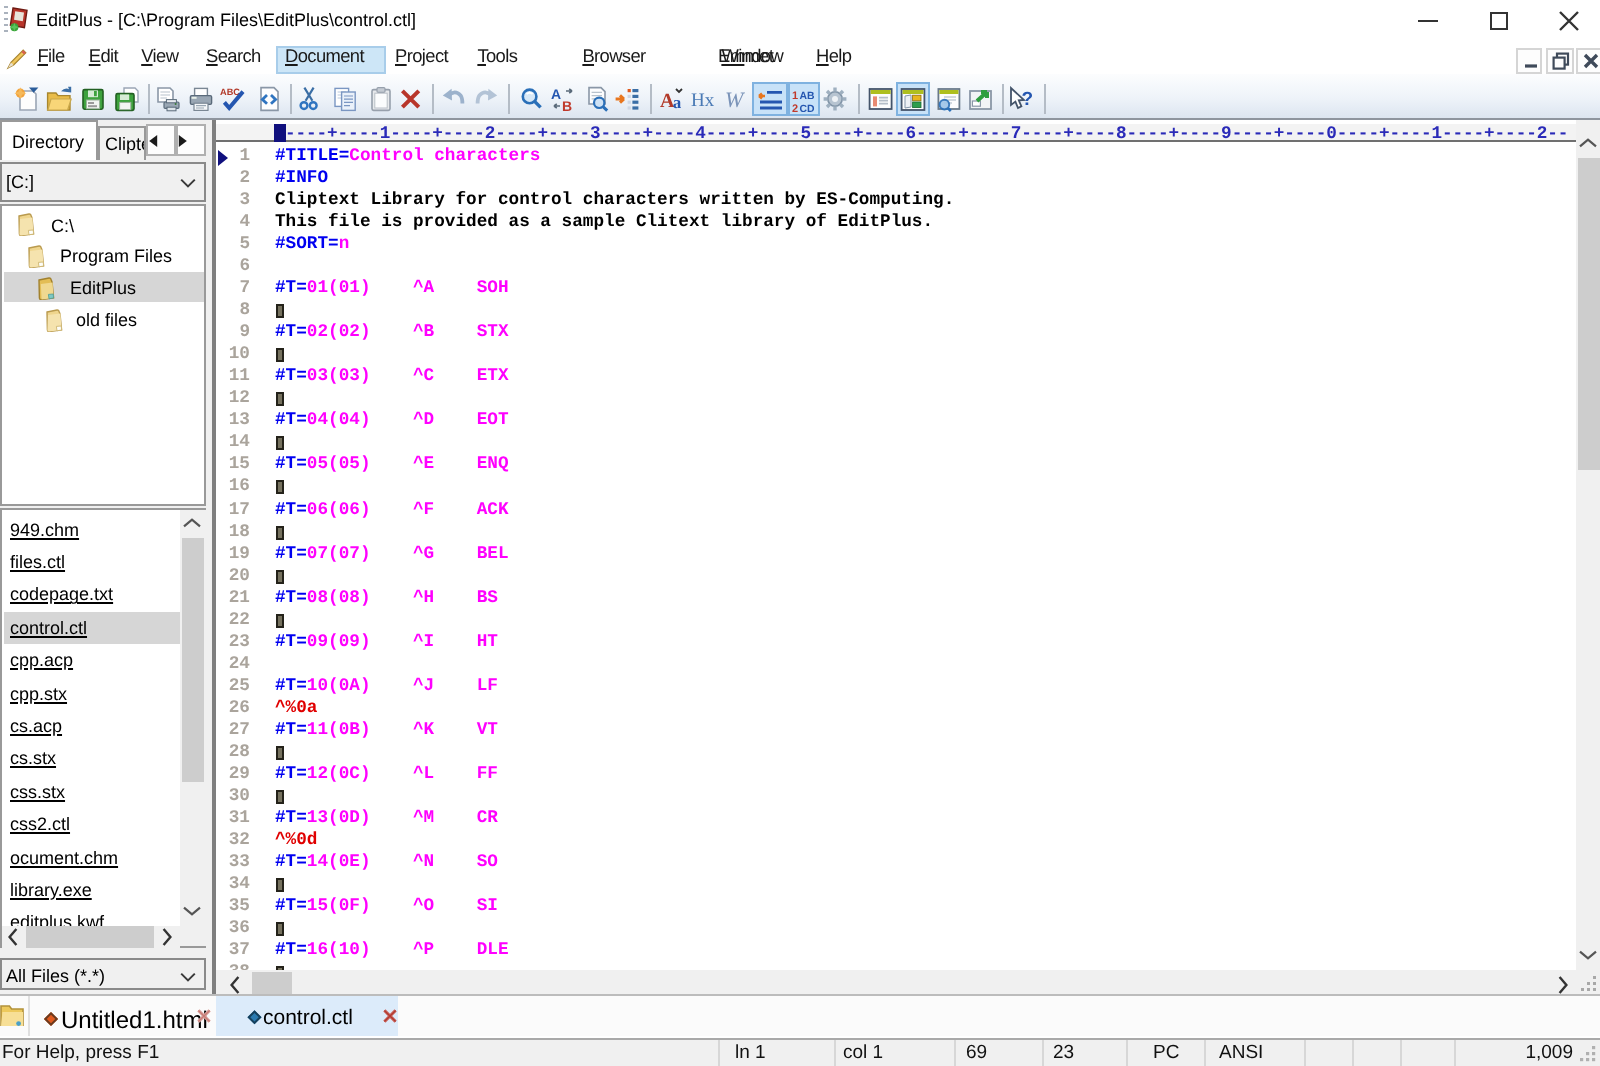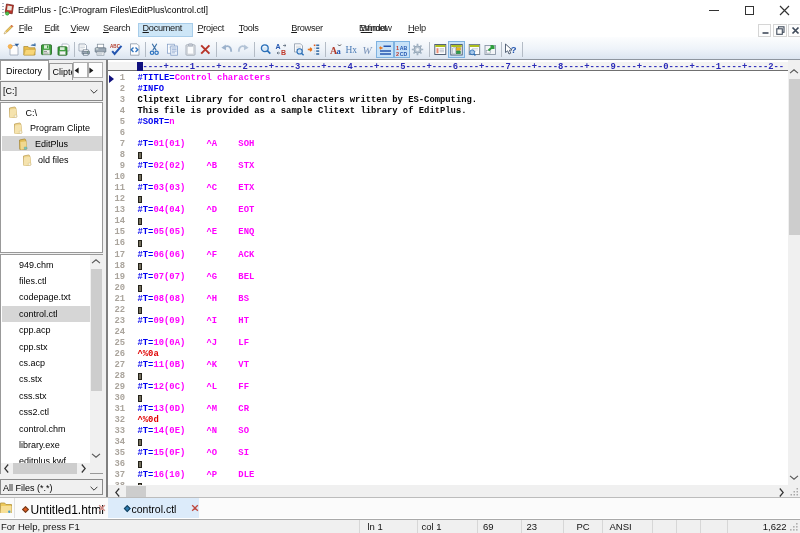--- a/index.html
+++ b/index.html
@@ -25,21 +25,21 @@
 .ptab { position:absolute; font-size:9px; }
 #ptab1 { left:0; top:0; width:48.5px; height:20px; background:#fff; border:1px solid #999; border-bottom:none; z-index:2; }
 #ptab1 span { position:absolute; left:5px; top:5px;text-align:center; }
 #ptab2 { left:48.5px; top:2.5px; width:24.5px; height:17.5px; background:#f2f2f1; border:1px solid #999; border-bottom:none; overflow:hidden;}
 #ptab2 span { position:absolute; left:3px; top:3px; }
 .arrbtn { position:absolute; top:2px; width:15px; height:15.5px; background:#fdfdfd; border:1px solid #b0b0b0; font-size:5.5px; text-align:center; line-height:15.5px; color:#111; }
 .combo { position:absolute; left:0; width:103px; background:#f0f0f0; border:1px solid #8a8a8a; font-size:9px; color:#000; }
 #treebox { left:0; top:41.5px; width:103px; height:151px; background:#fff; border:1px solid #999; }
 #listbox { left:0; top:193.5px; width:103px; height:220px; background:#fff; border:1px solid #999; }
 .trow { position:absolute; font-size:9px; color:#000; white-space:nowrap; }
-.lrow { position:absolute; left:1px; font-size:9px; color:#000; width:88px; height:16.4px; line-height:16.4px; padding-left:17px; white-space:nowrap; overflow:hidden;}
+.lrow { position:absolute; left:1px; font-size:9px; color:#000; width:88px; height:16.4px; line-height:16.4px; padding-left:3px; white-space:nowrap; overflow:hidden;text-decoration:underline;}
 .fold { position:absolute; width:11px; height:9px; }
 
 .sb-track { position:absolute; background:#f0f0f0; }
 .sb-thumb { position:absolute; background:#cdcdcd; }
 .sb-arrow { position:absolute; color:#505050; font-family:"Liberation Sans"; text-align:center; }
 
 #editor-border { left:106px; top:60px; width:1.5px; height:437px; background:#7f7f7f; }
 #ruler { left:107.5px; top:60.5px; width:680.5px; height:10.7px; background:#f3f3f3; border-top:1px solid #fff; border-bottom:1.5px solid #707070; overflow:hidden; }
 #ruler pre { position:absolute; left:35px; top:0.8px; font-family:"Liberation Mono",monospace; font-size:8.85px; color:#2a2ab8; letter-spacing:-0.048px; font-weight:bold; }
 #cursorblock { left:137.2px; top:61.5px; width:5.7px; height:9px; background:#10107e; }
@@ -326,21 +326,21 @@
         <path d="M1.5 2 L6.5 1 Q7.3 0.9 7.5 1.6 L8 3 L8.8 11 L2.5 11.8 Q1.8 11.8 1.7 11 Z" fill="#efd58d" stroke="#b99a4e" stroke-width="0.7"></path>
         <path d="M2 3.5 L8.2 2.8 L8.8 11 L2.5 11.8 Q1.8 11.8 1.7 11 Z" fill="#f5e3ae"></path>
         <path d="M6.2 9.2 L8.6 9 L8.8 11 L6.5 11.4 Z" fill="#fdfdf8" stroke="#c9b067" stroke-width="0.4"></path>
       </svg>
   <div class="trow" style="left:24.5px;top:5px;">C:\</div>
   <svg class="fold" style="left:12px;top:19px;width:10px;height:12px;" viewBox="0 0 10 12">
         <path d="M1.5 2 L6.5 1 Q7.3 0.9 7.5 1.6 L8 3 L8.8 11 L2.5 11.8 Q1.8 11.8 1.7 11 Z" fill="#efd58d" stroke="#b99a4e" stroke-width="0.7"></path>
         <path d="M2 3.5 L8.2 2.8 L8.8 11 L2.5 11.8 Q1.8 11.8 1.7 11 Z" fill="#f5e3ae"></path>
         <path d="M6.2 9.2 L8.6 9 L8.8 11 L6.5 11.4 Z" fill="#fdfdf8" stroke="#c9b067" stroke-width="0.4"></path>
       </svg>
-  <div class="trow" style="left:29px;top:20.5px;">Program Clipte</div>
+  <div class="trow" style="left:29px;top:20.5px;">Program Files</div>
   <div class="abs" style="left:1px;top:33.5px;width:100px;height:15px;background:#d6d6d6;"></div>
   <svg class="fold" style="left:17px;top:35px;width:10px;height:12px;" viewBox="0 0 10 12">
         <path d="M1.5 2 L6.5 1 Q7.3 0.9 7.5 1.6 L8 3 L8.8 11 L2.5 11.8 Q1.8 11.8 1.7 11 Z" fill="#e3bd55" stroke="#a1812e" stroke-width="0.7"></path>
         <path d="M2.4 4 L8.3 3.3 L8.8 11 L2.8 11.7 Z" fill="#f0d890"></path>
         <path d="M6.2 9.2 L8.6 9 L8.8 11 L6.5 11.4 Z" fill="#7ec8c4" stroke="#4a9a96" stroke-width="0.4"></path>
       </svg>
   <div class="trow" style="left:34px;top:36.5px;">EditPlus</div>
   <svg class="fold" style="left:20.5px;top:51px;width:10px;height:12px;" viewBox="0 0 10 12">
         <path d="M1.5 2 L6.5 1 Q7.3 0.9 7.5 1.6 L8 3 L8.8 11 L2.5 11.8 Q1.8 11.8 1.7 11 Z" fill="#efd58d" stroke="#b99a4e" stroke-width="0.7"></path>
         <path d="M2 3.5 L8.2 2.8 L8.8 11 L2.5 11.8 Q1.8 11.8 1.7 11 Z" fill="#f5e3ae"></path>
@@ -352,21 +352,21 @@
   <div class="lrow" style="top:2px;">949.chm</div>
   <div class="lrow" style="top:18.4px;">files.ctl</div>
   <div class="lrow" style="top:34.8px;">codepage.txt</div>
   <div class="lrow" style="top:51.2px;background:#d6d6d6;">control.ctl</div>
   <div class="lrow" style="top:67.6px;">cpp.acp</div>
   <div class="lrow" style="top:84px;">cpp.stx</div>
   <div class="lrow" style="top:100.4px;">cs.acp</div>
   <div class="lrow" style="top:116.8px;">cs.stx</div>
   <div class="lrow" style="top:133.2px;">css.stx</div>
   <div class="lrow" style="top:149.6px;">css2.ctl</div>
-  <div class="lrow" style="top:166px;">control.chm</div>
+  <div class="lrow" style="top:166px;">ocument.chm</div>
   <div class="lrow" style="top:182.4px;">library.exe</div>
   <div class="lrow" style="top:198.8px;">editplus.kwf</div>
 
   <div class="sb-track" style="left:89px;top:0;width:12.5px;height:218px;background:#f0f0f0;"></div>
   <div class="sb-arrow" style="left:90px;top:4px;width:10px;">
         <svg width="10" height="5" style="margin:0 auto">
           <path d="M1 4.2 L5 0.8 L9 4.2" stroke="#555" fill="none" stroke-width="1.1"></path>
         </svg>
       </div>
   <div class="sb-thumb" style="left:89.5px;top:14px;width:11.5px;height:122px;"></div>
@@ -584,13 +584,13 @@
 <div class="ssep" style="left:520.6px;"></div>
 <div class="sfield" style="left:526.5px;">23</div>
 <div class="ssep" style="left:562.6px;"></div>
 <div class="sfield" style="left:576.5px;">PC</div>
 <div class="ssep" style="left:602px;"></div>
 <div class="sfield" style="left:609.5px;">ANSI</div>
 <div class="ssep" style="left:651.5px;"></div>
 <div class="ssep" style="left:675.5px;"></div>
 <div class="ssep" style="left:699.5px;"></div>
 <div class="ssep" style="left:726.5px;"></div>
-<div class="sfield" style="left:753.5px;width:33px;text-align:right;">1,622</div>
+<div class="sfield" style="left:753.5px;width:33px;text-align:right;">1,009</div>
 
 </body></html>

